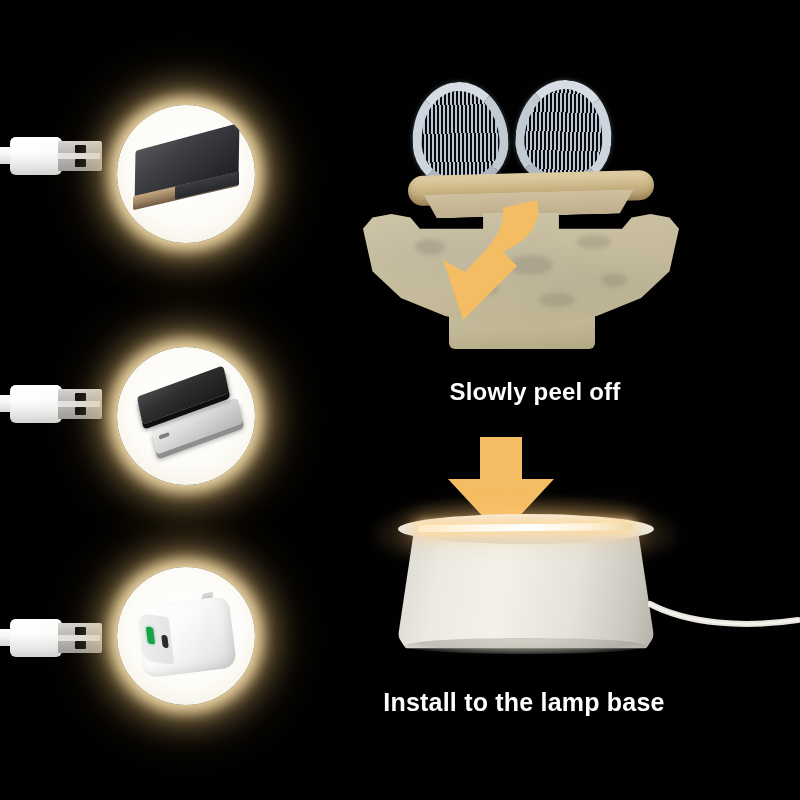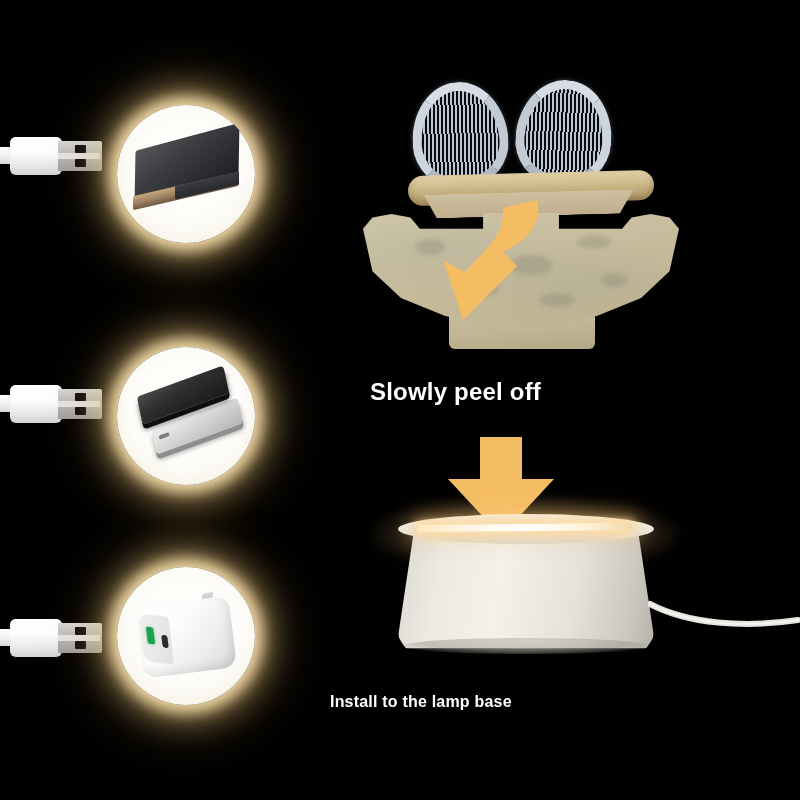--- a/index.html
+++ b/index.html
@@ -360,36 +360,36 @@
     top: 86px;
     width: 152px;
     height: 34px;
   }
 
   
   .caption {
     position: absolute;
     color: #ffffff;
     font-weight: bold;
-    text-align: left;
+    text-align: center;
     letter-spacing: .2px;
     text-shadow: 0 0 6px rgba(0,0,0,.9);
   }
   #caption-peel {
     left: 370px;
     top: 376px;
     width: 330px;
     font-size: 24px;
     line-height: 31px;
   }
   #caption-install {
-    left: 330px;
+    left: 314px;
     top: 686px;
     width: 420px;
-    font-size: 16px;
+    font-size: 25px;
     line-height: 32px;
   }
 </style>
 </head>
 <body>
 
 <div id="stage">
 
   <div class="usb-cable" style="left:-4px; top:130px;">
     <div class="usb-wire"></div>

